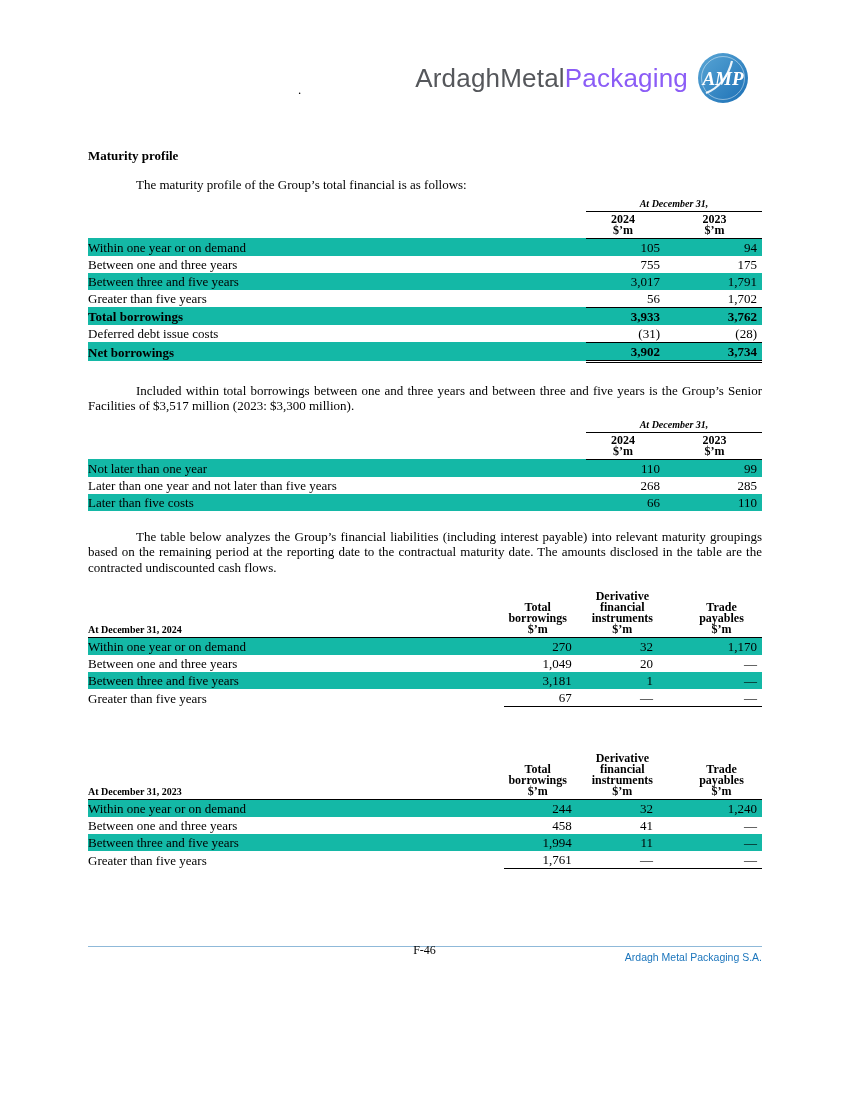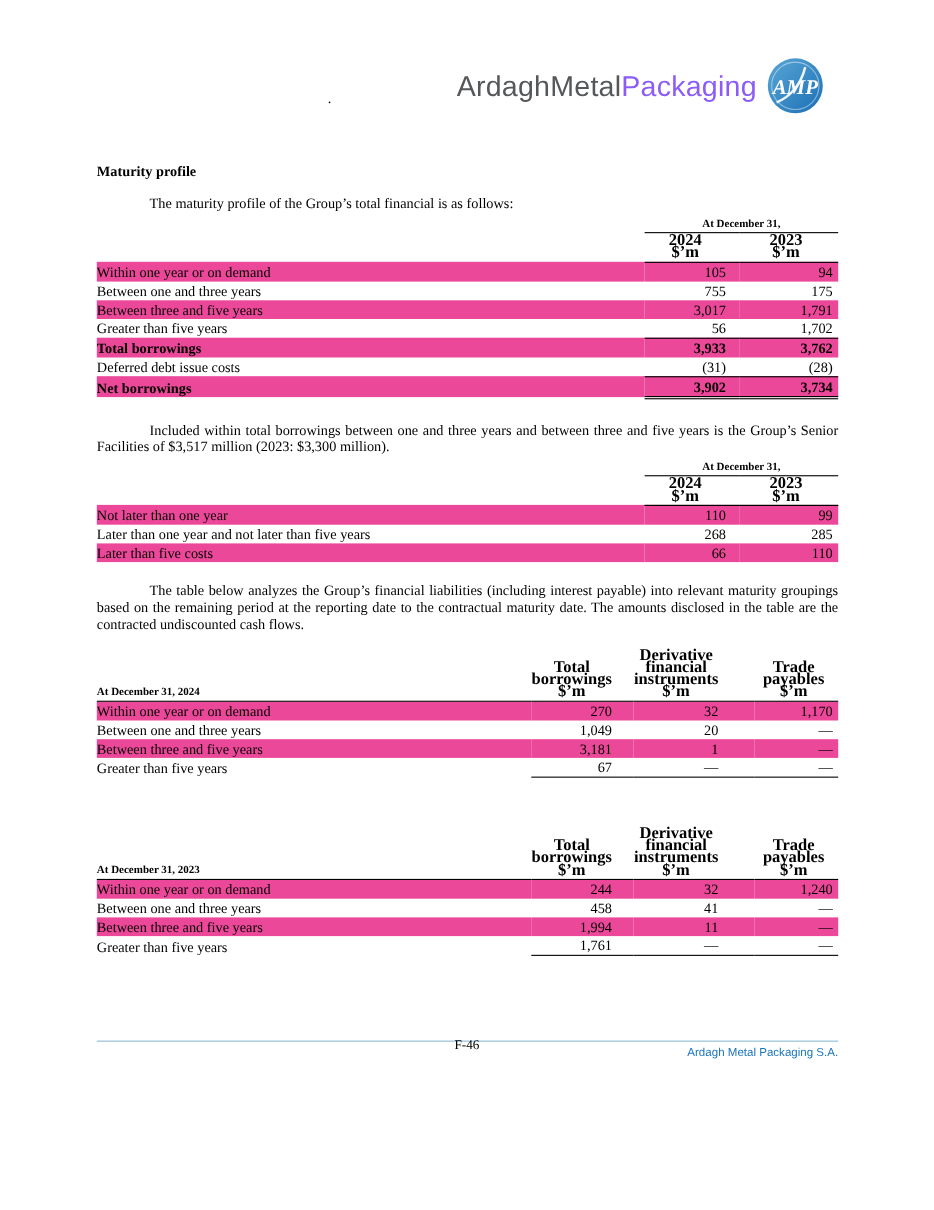--- a/index.html
+++ b/index.html
@@ -57,24 +57,25 @@
     padding-top: 1px;
     padding-bottom: 1px;
   }
   .fin thead td { height: auto; }
   .num { text-align: right; }
   .fin .period {
     text-align: center; font-weight: bold;
     font-size: 10px; line-height: 12px;
     border-bottom: 1px solid #000;
     padding-bottom: 1px;
+    font-style: italic;
   }
   .fin .colhead {
     text-align: center; font-weight: bold;
-    font-size: 15px; line-height: 11px;
+    font-size: 12px; line-height: 11px;
     white-space: pre-line;
     border-bottom: 1px solid #000;
     padding-top: 2px; padding-bottom: 2px;
   }
   .t1 { margin-top: 4px; }
   .t2 { margin-top: 4px; }
   .t3 { margin-top: 14px; }
   .t4 { margin-top: 44px; }
 
   .two-col .cn1 { width: 86px; }
@@ -84,21 +85,21 @@
 
   .three-col .cb1 { width: 88px; }
   .three-col .cb2 { width: 92px; }
   .three-col .cb3 { width: 76px; }
   .three-col td.b1 { padding-right: 20px; }
   .three-col td.b2 { padding-right: 33px; }
   .three-col td.b3 { padding-right: 5px; }
   .three-col .hdr td { border-bottom: 1px solid #000; vertical-align: bottom; }
   .three-col .rowhead { font-weight: bold; font-size: 10px; line-height: 12px; }
 
-  .fin tr.shaded { background: #ec4899; }
+  .fin tr.shaded { background: #14b8a6; }
   .fin tr.bold td { font-weight: bold; }
   .fin tr.underline td.num { border-bottom: 1px solid #000; }
   .fin tr.double-underline td.num { border-bottom: 3px double #000; }
   .fin tr.top-rule td.num { border-top: 1px solid #000; }
 
   
   .footer-rule { position: absolute; left: 88px; right: 87px; top: 946px; border-top: 1px solid #8fb9d9; }
   .footer-company {
     position: absolute; right: 87px; top: 951px;
     font-family: "Liberation Sans", sans-serif;

